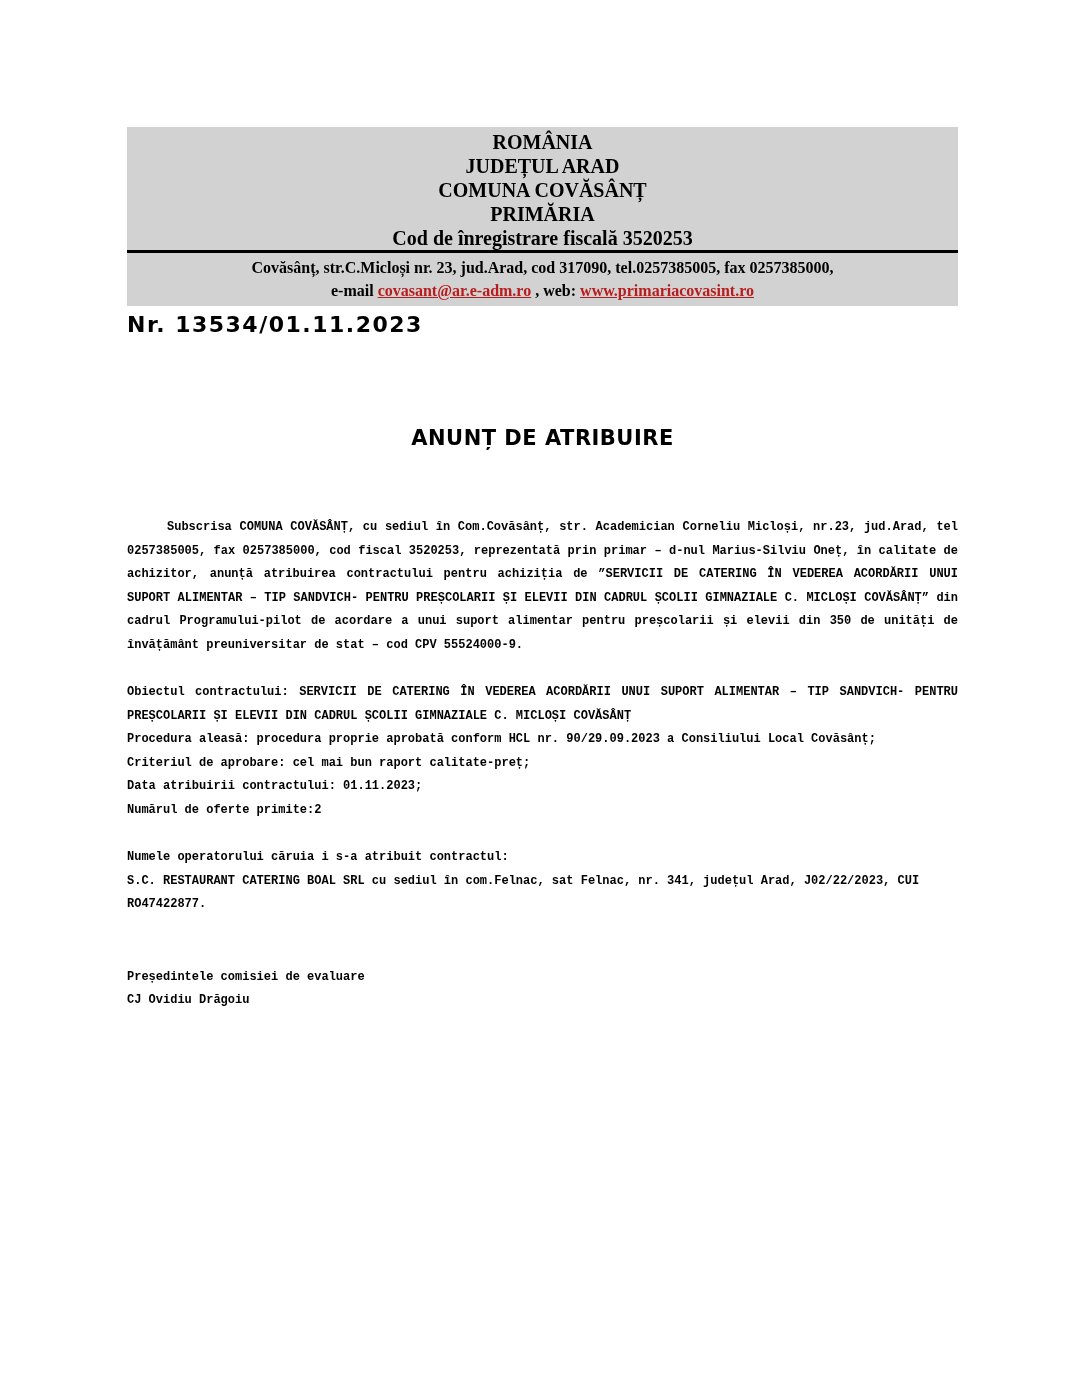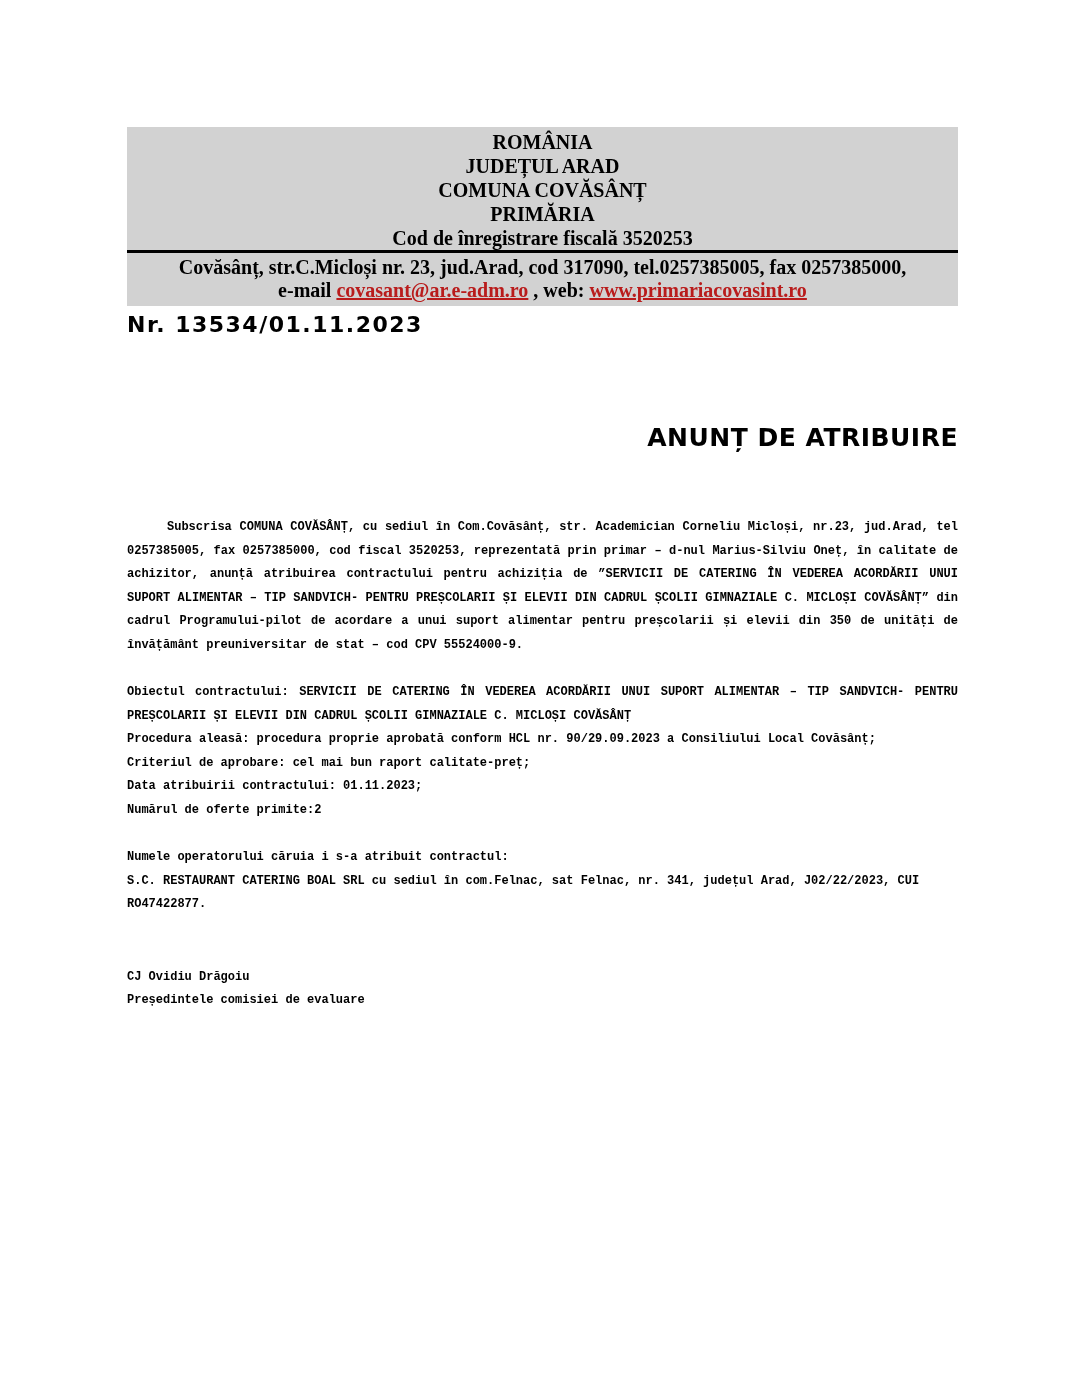--- a/index.html
+++ b/index.html
@@ -25,44 +25,44 @@
     font-weight: 700;
     font-size: 20px;
     line-height: 24px;
     padding-top: 3px;
     border-bottom: 3px solid #000000;
   }
   .contact {
     text-align: center;
     font-family: "Liberation Serif", serif;
     font-weight: 700;
-    font-size: 20px;
+    font-size: 16px;
     line-height: 23px;
     padding: 3px 0 4px 0;
   }
   .link {
     color: #b91c1c;
     text-decoration: underline;
     cursor: pointer;
   }
   .regnr {
     font-family: "DejaVu Sans", sans-serif;
     font-weight: 700;
     font-size: 22px;
     line-height: 27px;
     letter-spacing: 1.5px;
     margin-top: 5px;
   }
   .title {
     font-family: "DejaVu Sans", sans-serif;
     font-weight: 700;
-    font-size: 25px;
+    font-size: 21px;
     line-height: 24px;
     letter-spacing: 0.5px;
-    text-align: right;
+    text-align: center;
     margin: 88px 0 0 0;
   }
   .bodytext p, .bodytext {
     font-family: Liberation Mono, monospace;
     font-weight: 700;
     font-size: 12px;
     line-height: 23.5px;
     margin: 0;
   }
   .intro {
@@ -110,19 +110,19 @@
         <p>Data atribuirii contractului: 01.11.2023;</p>
         <p>Numărul de oferte primite:2</p>
       </div>
 
       <div class="winner">
         <p class="center">Numele operatorului căruia i s-a atribuit contractul:</p>
         <p class="center">S.C. RESTAURANT CATERING BOAL SRL cu sediul în com.Felnac, sat Felnac, nr. 341, județul Arad, J02/22/2023, CUI RO47422877.</p>
       </div>
 
       <div class="signature">
+        <p class="center">Președintele comisiei de evaluare</p>
         <p class="center">CJ Ovidiu Drăgoiu</p>
-        <p class="center">Președintele comisiei de evaluare</p>
       </div>
     </div>
 
   </div>
 </div>
 
 </body></html>

